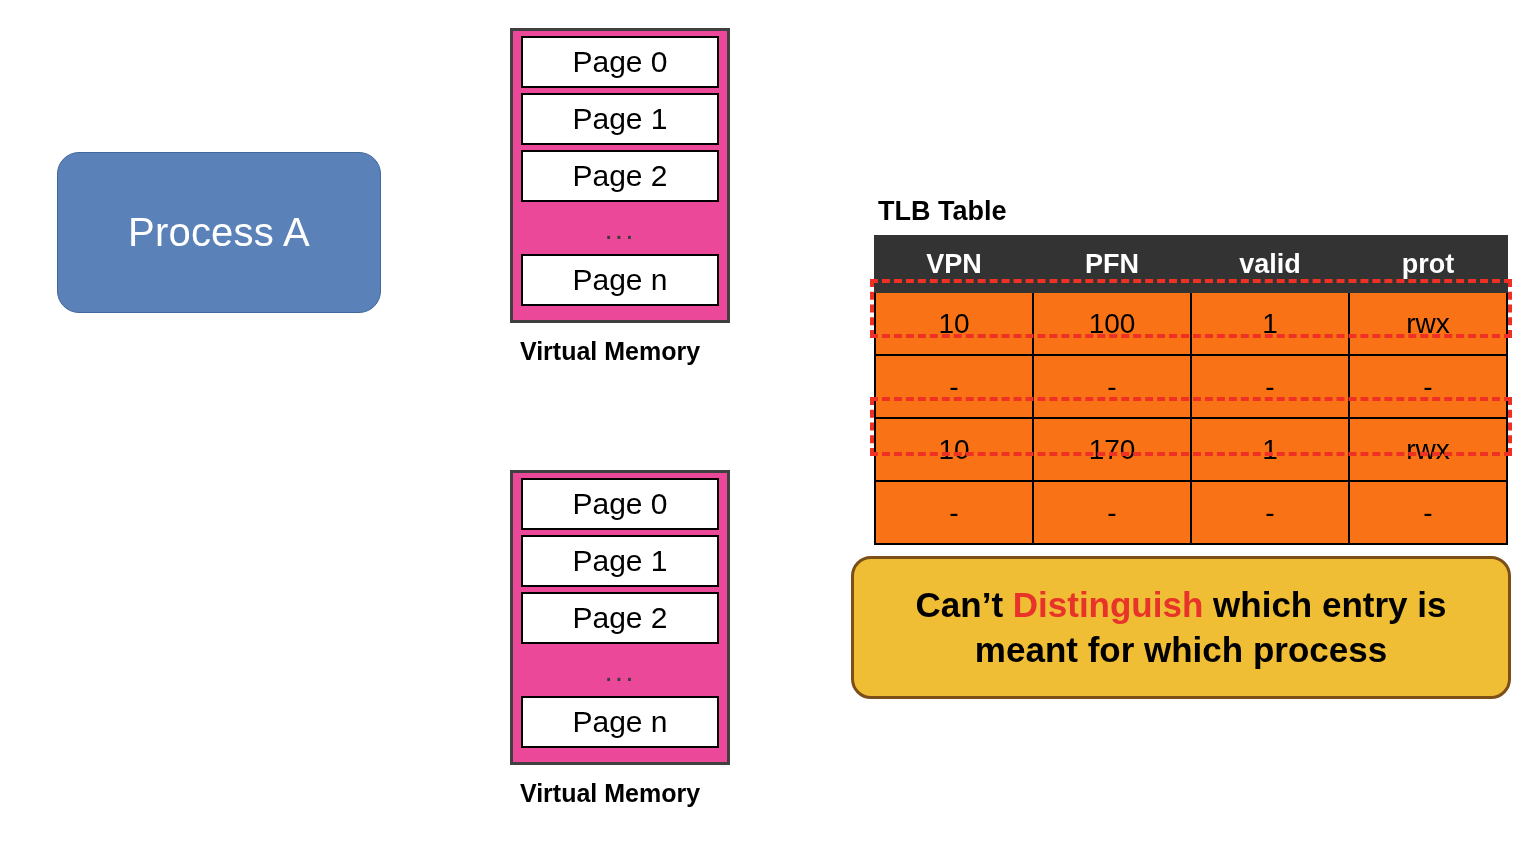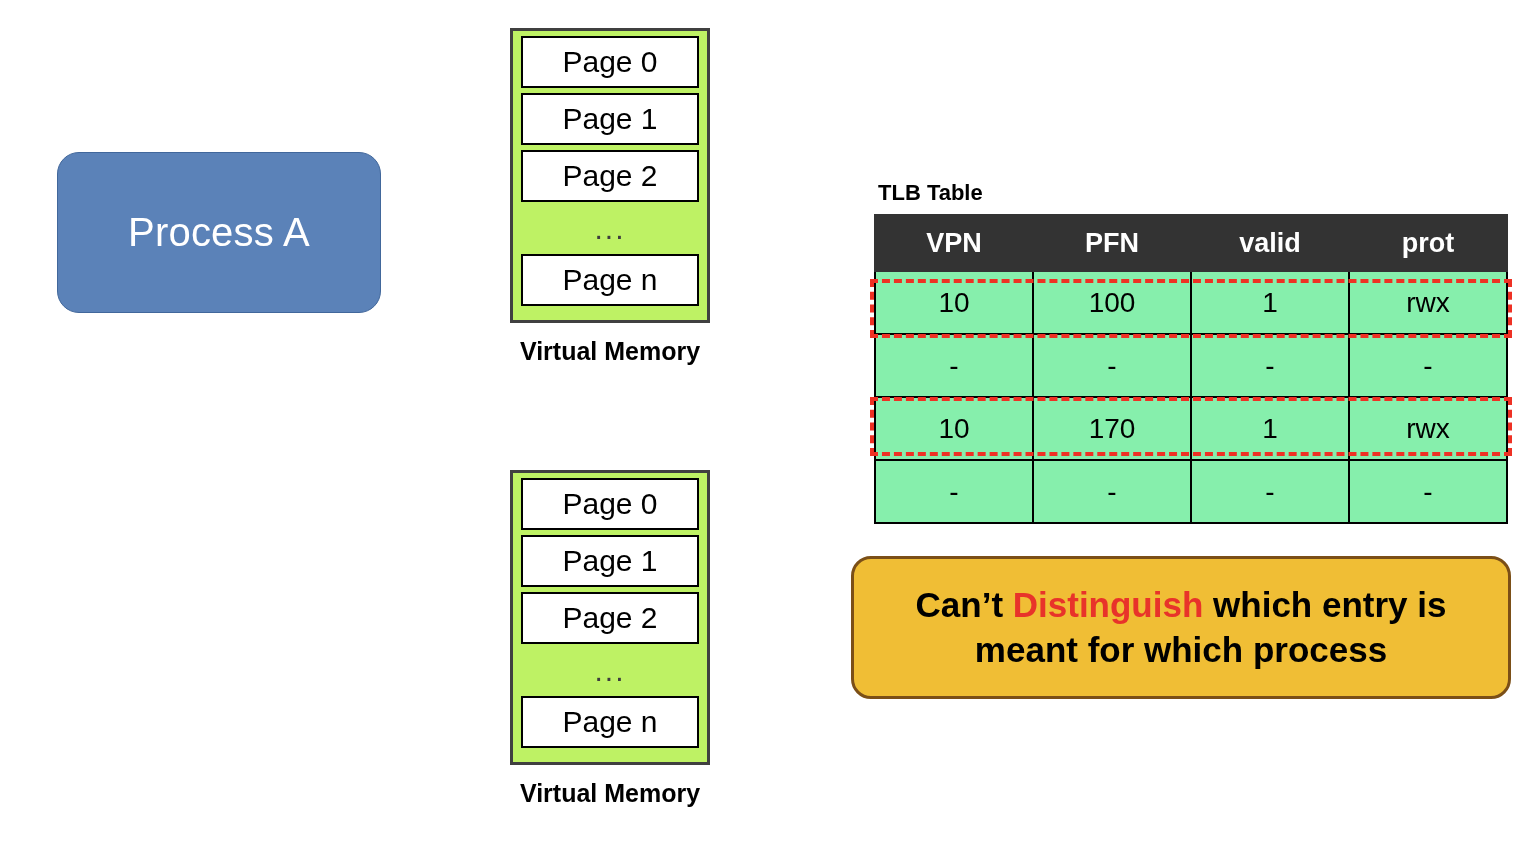--- a/index.html
+++ b/index.html
@@ -53,22 +53,22 @@
   
   .vm-group {
     position: absolute;
     width: 200px;
   }
   .vm-a { left: 510px; top: 28px; }
   .vm-b { left: 510px; top: 470px; }
 
   .vm-frame {
     box-sizing: border-box;
-    width: 200px;
-    background: #bef264;
+    width: 220px;
+    background: #ec4899;
     border: 3px solid #404040;
     padding: 5px 8px 8px 8px;
   }
   .vm-cell {
     box-sizing: border-box;
     height: 52px;
     background: #ffffff;
     border: 2.5px solid #000000;
     display: flex;
     align-items: center;
@@ -98,42 +98,42 @@
   }
 
   
   .tlb-wrap {
     position: absolute;
     left: 874px;
     top: 180px;
     width: 634px;
   }
   .tlb-title {
-    font-size: 22px;
-    font-weight: bold;
-    color: #000000;
-    margin: 0 0 8px 4px;
+    font-size: 27px;
+    font-weight: bold;
+    color: #000000;
+    margin: 16px 0 8px 4px;
   }
   table.tlb {
     border-collapse: collapse;
     table-layout: fixed;
     width: 634px;
     padding-left: 45px;
   }
   table.tlb th {
     background: #333333;
     color: #ffffff;
     font-size: 27px;
     font-weight: bold;
     height: 52px;
     border: 2px solid #333333;
     text-align: center;
   }
   table.tlb td {
-    background: #86efac;
+    background: #f97316;
     color: #000000;
     font-size: 28px;
     font-weight: 400;
     height: 59px;
     border: 2px solid #000000;
     text-align: center;
   }
   
   .hl {
     position: absolute;

